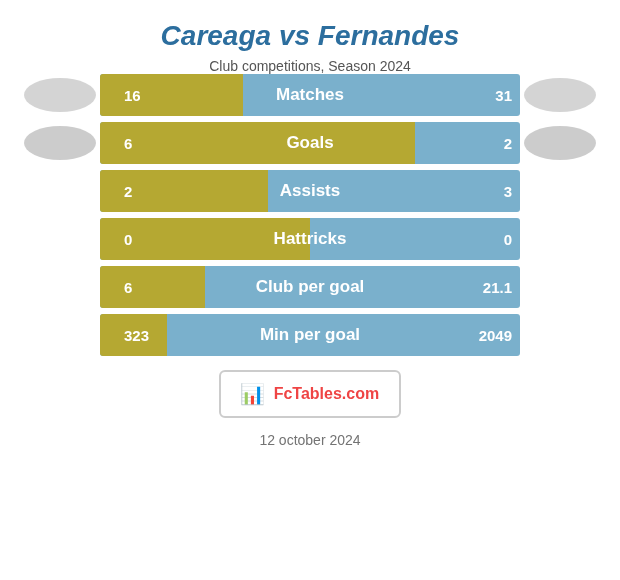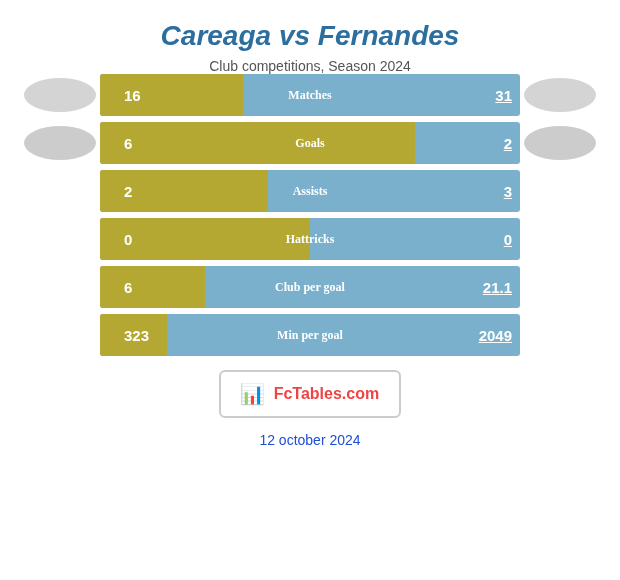--- a/index.html
+++ b/index.html
@@ -90,48 +90,46 @@
       font-size: 15px;
       z-index: 2;
     }
 
     .stat-label {
       position: absolute;
       left: 50%;
       transform: translateX(-50%);
       color: #fff;
       font-weight: bold;
-      font-size: 12px;
+      font-size: 17px;
       z-index: 2;
       white-space: nowrap;
-      font-family: Liberation Serif, serif;
     }
 
     .right-value {
       position: absolute;
       right: 8px;
       color: #fff;
       font-weight: bold;
       font-size: 15px;
       z-index: 2;
-      text-decoration: underline;
     }
 
     .left-bar {
       position: absolute;
       left: 0;
       top: 0;
       height: 100%;
       background: #b5a832;
       z-index: 1;
     }
 
     .footer-date {
       font-size: 14px;
-      color: #1d4ed8;
+      color: #737373;
       text-align: center;
       margin-top: 14px;
     }
 
     .logo-box {
       margin-top: 14px;
       background: #fff;
       border: 2px solid #ccc;
       border-radius: 6px;
       padding: 10px 20px;

